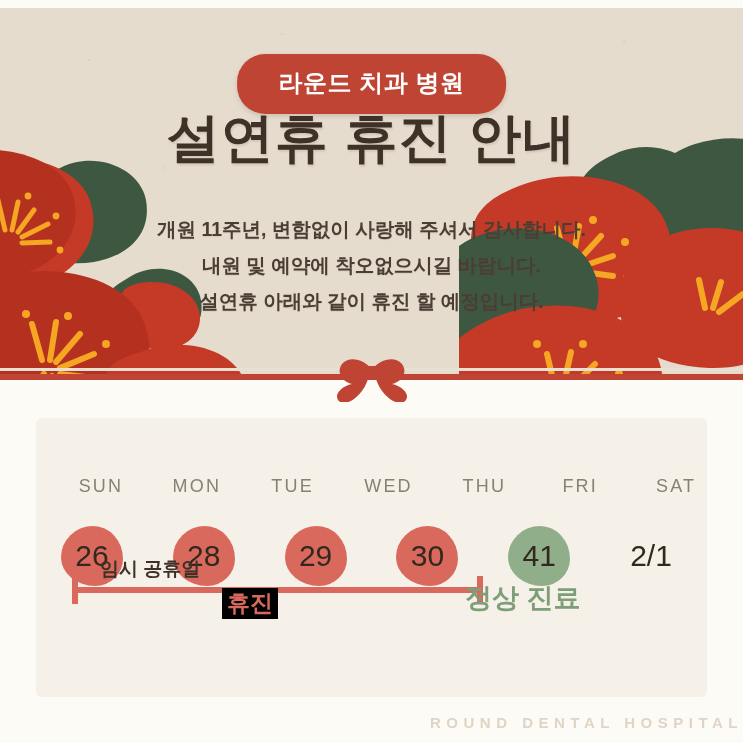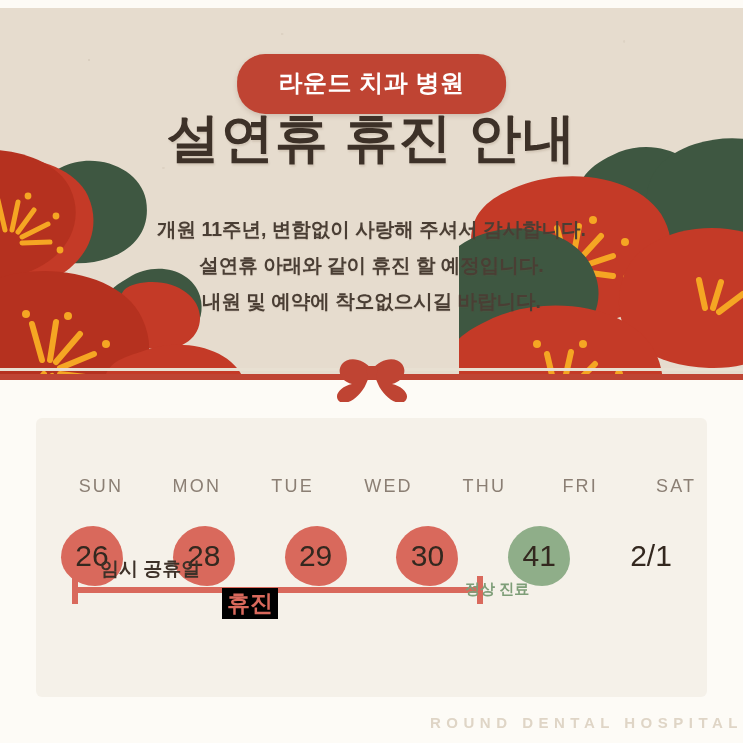--- a/index.html
+++ b/index.html
@@ -202,21 +202,21 @@
     font-size:23px;
     font-weight:bold;
     color:#D9695C;
     background:#000000;
     padding:0 5px;
     white-space:nowrap;
   }
   .label-normal {
     position:absolute;
     left:465px; top:200px;
-    font-size:15px;
+    font-size:27px;
     font-weight:bold;
     color:#7E9E78;
     white-space:nowrap;
   }
 
   .footer {
     position:absolute;
     left:0; top:334px;
     width:743px;
     text-align:right;
@@ -325,22 +325,22 @@
         <circle cx="160" cy="282" r="4" fill="#F5A623"></circle>
       </g>
     </svg>
 
     <div class="badge">라운드 치과 병원</div>
 
     <div class="main-title">설연휴 휴진 안내</div>
 
     <div class="body-copy">
       <div>개원 11주년, 변함없이 사랑해 주셔서 감사합니다.</div>
+      <div>내원 및 예약에 착오없으시길 바랍니다.</div>
       <div>설연휴 아래와 같이 휴진 할 예정입니다.</div>
-      <div>내원 및 예약에 착오없으시길 바랍니다.</div>
     </div>
   </div>
 
   <div class="divider-wrap">
     <div class="div-line-thin"></div>
     <div class="div-line-thick"></div>
     <svg class="bow" width="92" height="46" viewBox="0 0 92 46">
       <path d="M46 14 C38 2 22 0 16 8 C10 16 16 26 26 28 C16 30 8 38 12 44 C18 52 34 42 40 28 Z" fill="#BF4433"></path>
       <path d="M46 14 C54 2 70 0 76 8 C82 16 76 26 66 28 C76 30 84 38 80 44 C74 52 58 42 52 28 Z" fill="#BF4433"></path>
       <path d="M40 10 L52 10 L50 24 L42 24 Z" fill="#BF4433"></path>

